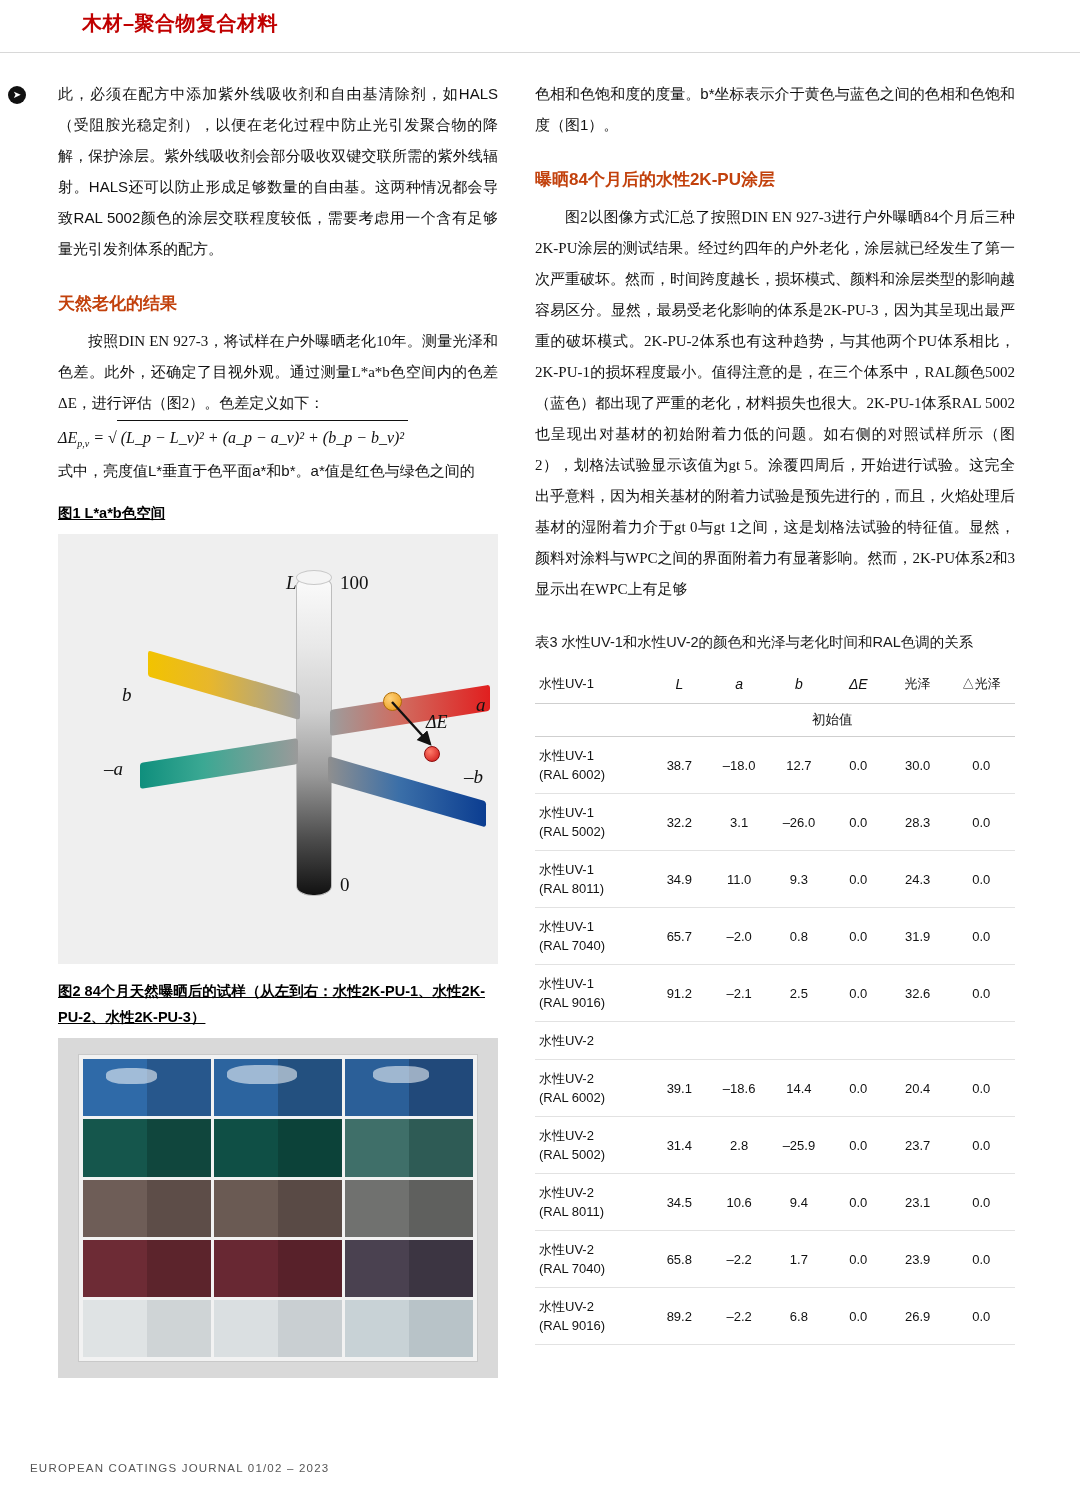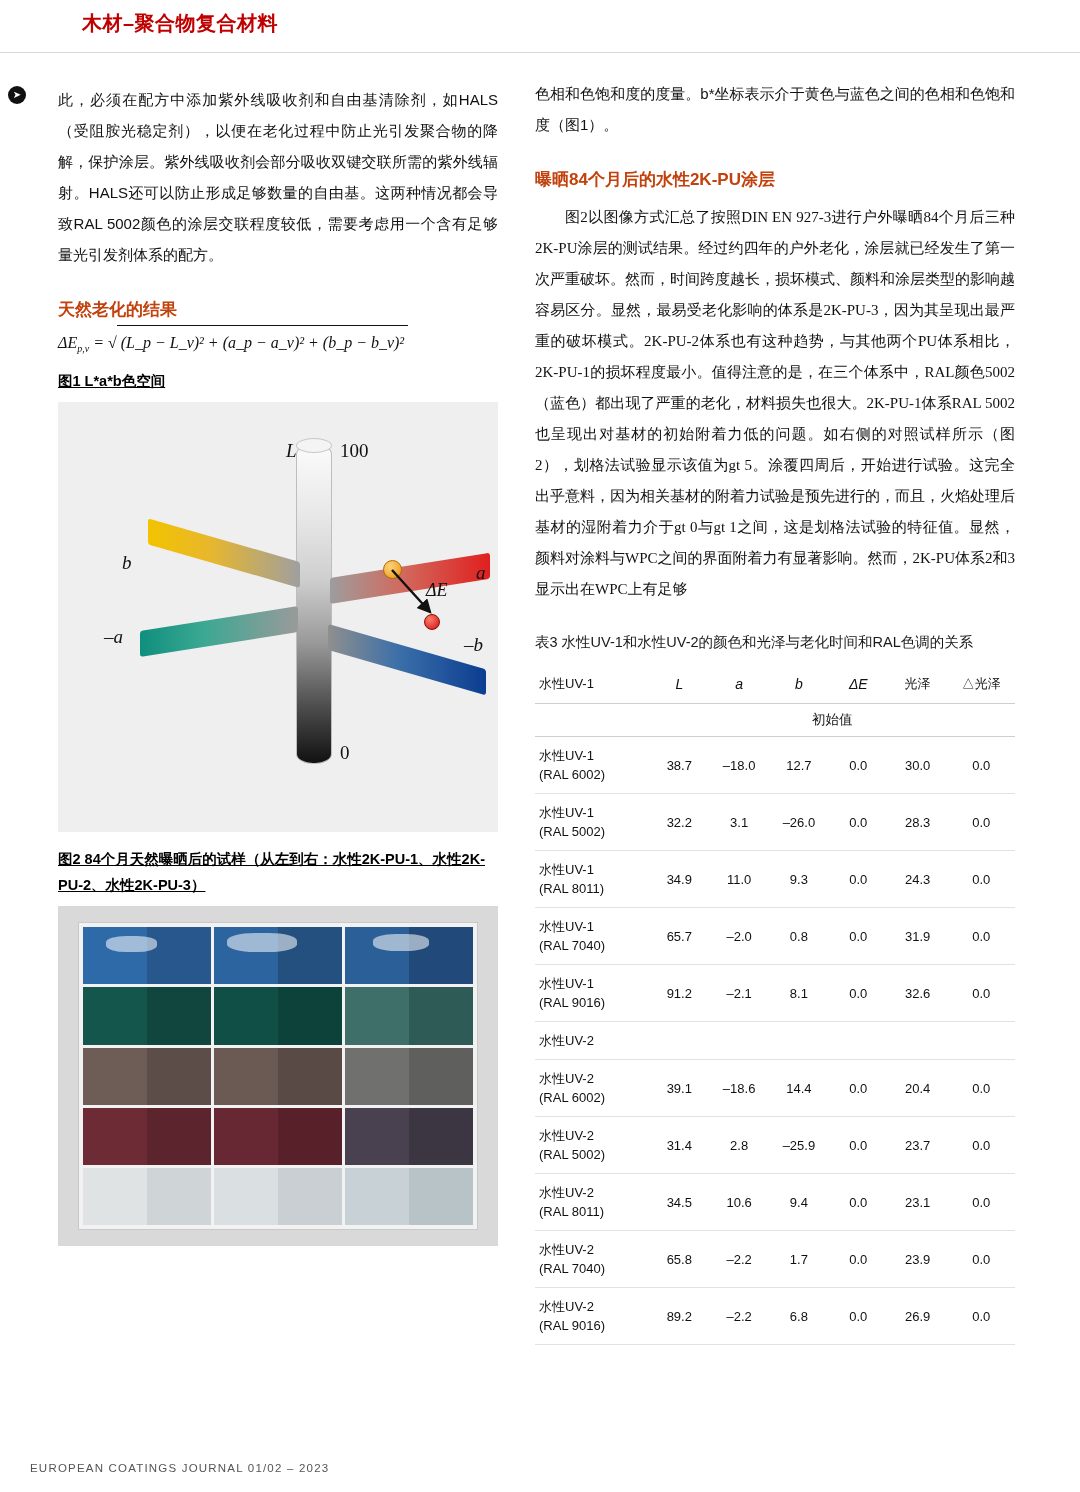--- a/index.html
+++ b/index.html
@@ -19,21 +19,21 @@
     position:absolute;left:0;top:52px;width:1080px;height:1px;background:#d8d8d8;
   }
 
   
   .bullet-marker{
     position:absolute;left:8px;top:86px;width:18px;height:18px;border-radius:50%;
     background:#111;color:#fff;font-size:10px;line-height:18px;text-align:center;
   }
 
   
-  .col-left{position:absolute;left:58px;top:84px;width:440px;}
+  .col-left{position:absolute;left:58px;top:78px;width:440px;}
   .col-right{position:absolute;left:535px;top:78px;width:480px;}
 
   p.body{
     margin:0 0 0 0;font-size:15px;line-height:31px;
     text-align:justify;text-justify:inter-ideograph;
     color:#111;
   }
   p.body.indent{text-indent:2em;font-family:Liberation Serif, serif;}
 
   h2.red{
@@ -138,26 +138,28 @@
   <div class="header-rule"></div>
 
   <div class="bullet-marker">➤</div>
 
   <div class="col-left">
 
     <p class="body">此，必须在配方中添加紫外线吸收剂和自由基清除剂，如HALS（受阻胺光稳定剂），以便在老化过程中防止光引发聚合物的降解，保护涂层。紫外线吸收剂会部分吸收双键交联所需的紫外线辐射。HALS还可以防止形成足够数量的自由基。这两种情况都会导致RAL 5002颜色的涂层交联程度较低，需要考虑用一个含有足够量光引发剂体系的配方。</p>
 
     <h2 class="red">天然老化的结果</h2>
 
+    <p class="body indent">按照DIN EN 927-3，将试样在户外曝晒老化10年。测量光泽和色差。此外，还确定了目视外观。通过测量L*a*b色空间内的色差ΔE，进行评估（图2）。色差定义如下：</p>
 
     <div class="formula">
       <span>ΔE</span><sub>p,v</sub>
       = √<span class="sq">(L_p − L_v)² + (a_p − a_v)² + (b_p − b_v)²</span>
     </div>
 
+    <p class="body">式中，亮度值L*垂直于色平面a*和b*。a*值是红色与绿色之间的</p>
 
     <div class="figcap">图1 L*a*b色空间</div>
 
     <div class="fig1">
       <div class="cyl"></div>
       <div class="cyl-top"></div>
 
       <div class="arm arm-b"></div>
       <div class="arm arm-na"></div>
       <div class="arm arm-a"></div>
@@ -342,21 +344,21 @@
           <td class="num">31.9</td>
           <td class="num wide">0.0</td>
         </tr>
         <tr>
           <td class="name">
             <span>水性UV-1</span><br>
             <span>(RAL 9016)</span>
           </td>
           <td class="num">91.2</td>
           <td class="num">–2.1</td>
-          <td class="num">8.1</td>
+          <td class="num">2.5</td>
           <td class="num">0.0</td>
           <td class="num">32.6</td>
           <td class="num wide">0.0</td>
         </tr>
 
         <tr class="sec-row">
           <td class="name">水性UV-2</td>
           <td class="num"></td>
           <td class="num"></td>
           <td class="num"></td>

